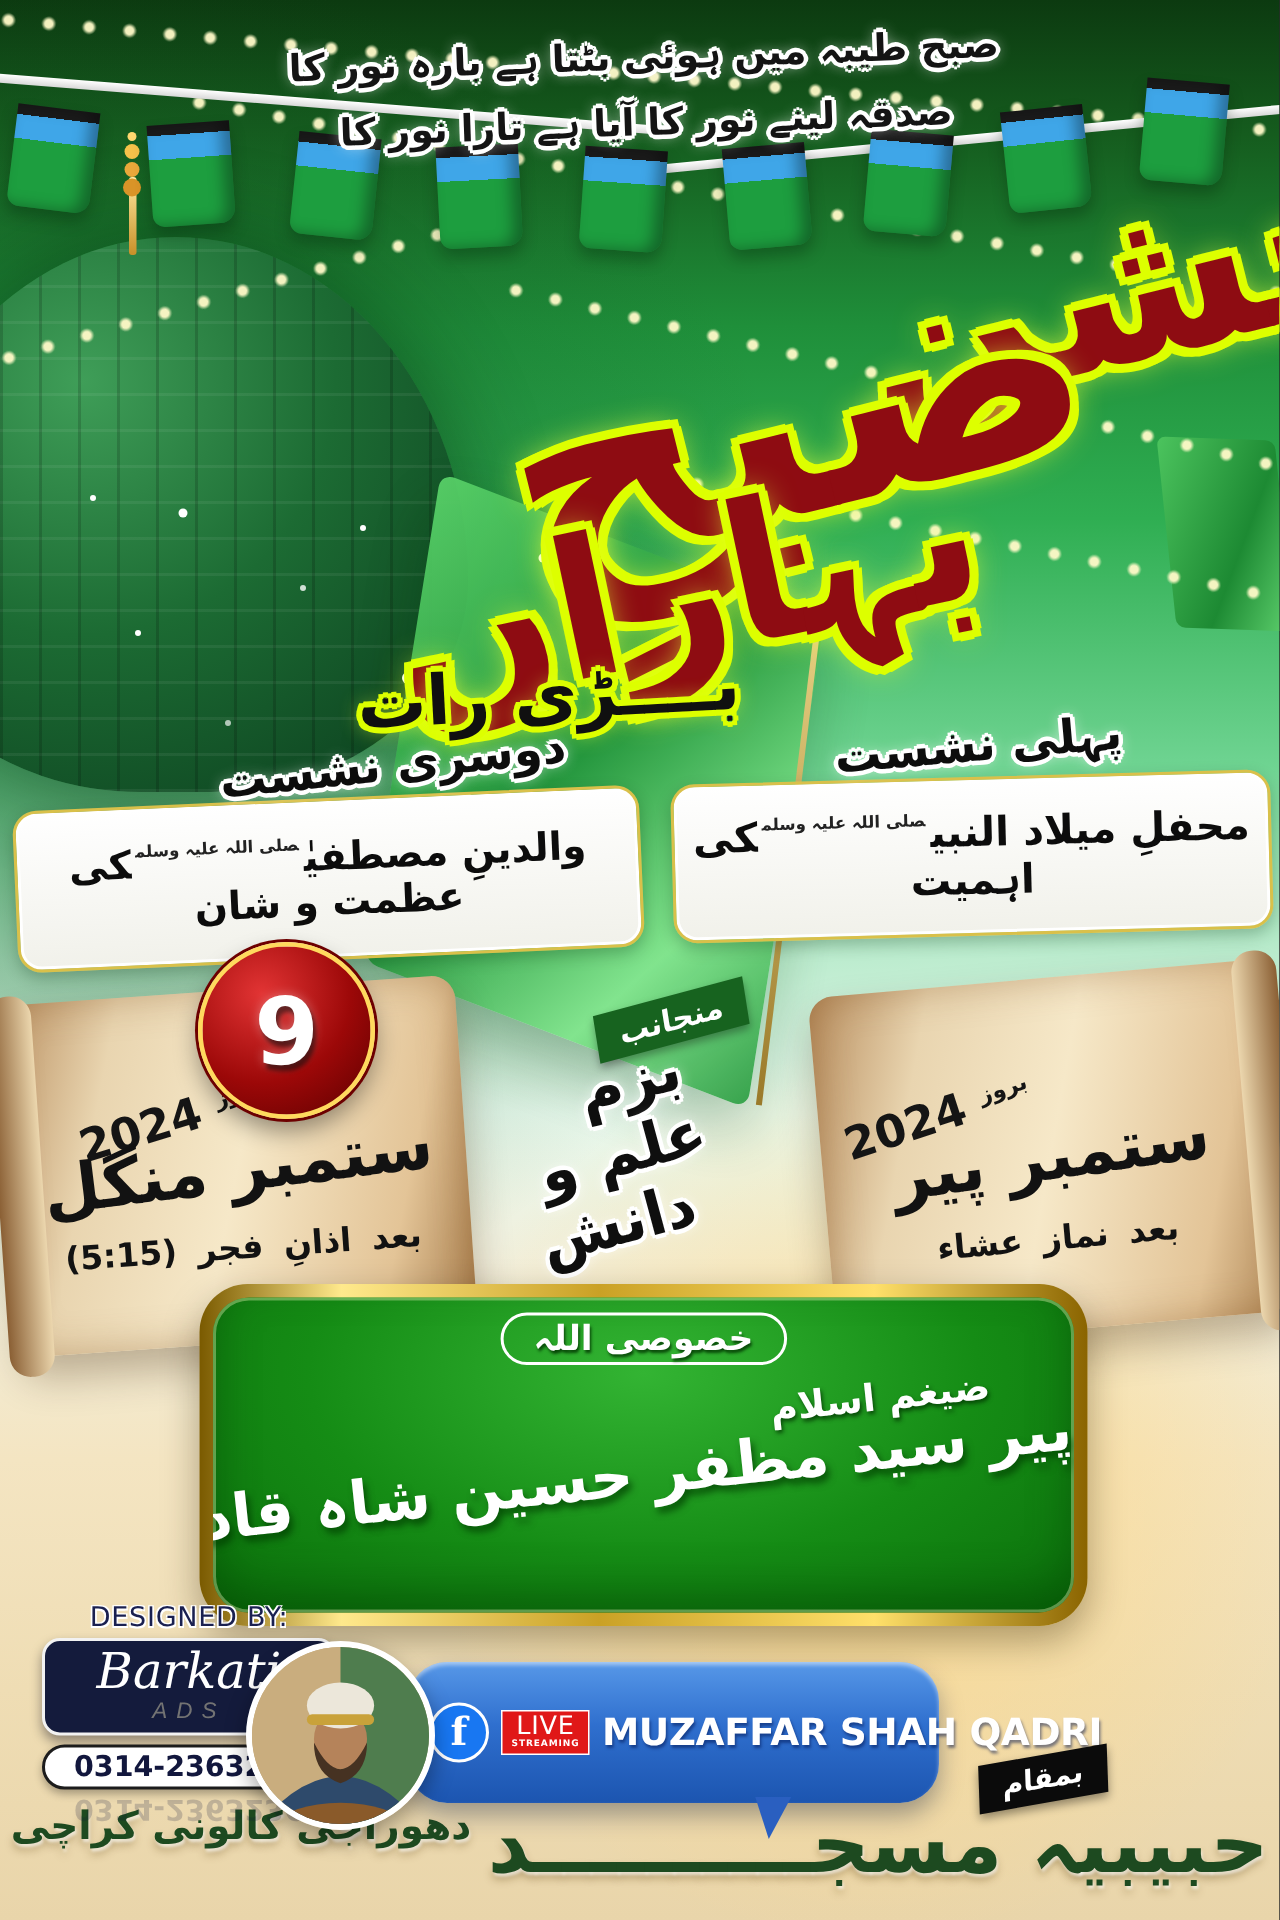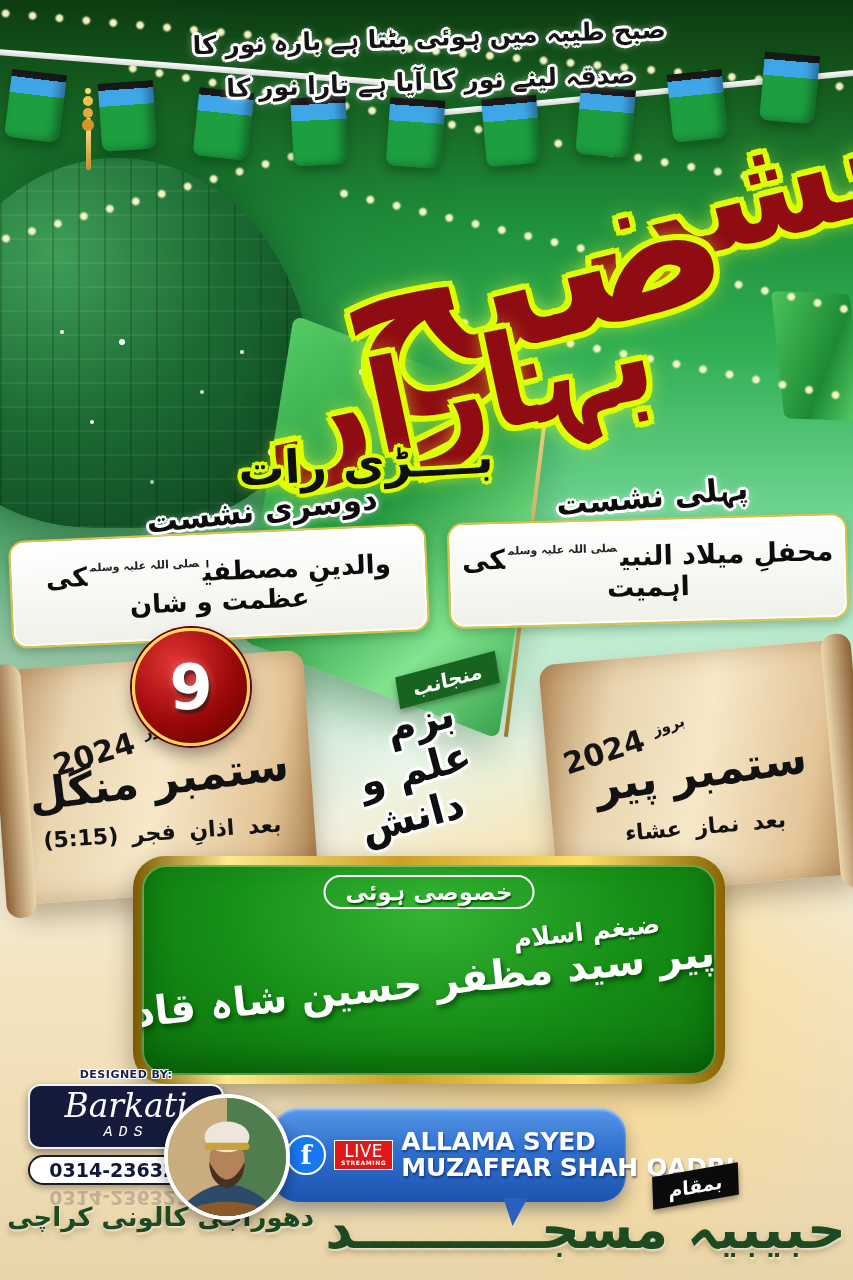--- a/index.html
+++ b/index.html
@@ -121,26 +121,26 @@
     box-shadow:inset 0 0 0 2px rgba(255,255,200,.35), inset 0 -14px 30px rgba(0,60,0,.45);}
   .sp-tag{position:absolute;left:50%;top:10px;transform:translateX(-50%);border:2px solid #fff;border-radius:20px;
     padding:2px 20px;color:#fff;font-size:23px;font-weight:bold;text-shadow:1px 2px 2px rgba(0,50,0,.8);white-space:nowrap;}
   .sp-hon{position:absolute;right:56px;top:52px;color:#fff;font-size:25px;font-weight:bold;transform:rotate(-6deg);
     text-shadow:1px 2px 3px rgba(0,50,0,.8);}
   .sp-name{position:absolute;left:0;right:0;top:94px;text-align:center;color:#fff;font-size:40px;font-weight:bold;
     transform:rotate(-6deg);text-shadow:2px 4px 5px rgba(0,60,0,.7);white-space:nowrap;}
 
   
   .designer{left:28px;top:1068px;width:196px;z-index:7;text-align:center;}
-  .des-label{font-size:11px;font-weight:bold;color:#1a2050;letter-spacing:.5px;
+  .des-label{font-size:18px;font-weight:normal;color:#1a2050;letter-spacing:.5px;
     text-shadow:-1px -1px 0 #fff,1px -1px 0 #fff,-1px 1px 0 #fff,1px 1px 0 #fff;}
   .des-box{margin-top:3px;background:#141b3c;border:2px solid #f2f2f2;border-radius:12px;padding:3px 6px 6px;
     box-shadow:0 4px 8px rgba(0,0,20,.4);}
   .des-name{font-family:"DejaVu Serif","Liberation Serif",serif;font-style:italic;font-size:33px;color:#fff;line-height:1.05;}
-  .des-suffix{font-family:Liberation Mono, monospace;font-style:italic;font-size:15px;color:#ffffff;letter-spacing:6px;}
+  .des-suffix{font-family:Liberation Sans, sans-serif;font-style:italic;font-size:15px;color:#737373;letter-spacing:6px;}
   .des-phone{margin-top:6px;background:#fff;border:2px solid #1c1c1c;border-radius:16px;padding:2px 4px;
     font-size:19px;font-weight:bold;color:#12173d;box-shadow:0 3px 6px rgba(0,0,0,.3);}
   .des-reflect{margin-top:2px;transform:scaleY(-1);opacity:.2;font-size:19px;font-weight:bold;color:#12173d;}
 
   
   .avatar{left:164px;top:1094px;width:118px;height:118px;z-index:8;border-radius:50%;border:4px solid #fff;overflow:hidden;
     background:radial-gradient(circle at 30% 30%,#d9c296 0%,#b79a6a 45%,#4f7d4e 100%);box-shadow:0 6px 14px rgba(0,0,0,.35);}
   .avatar svg{display:block;width:100%;height:100%;}
 
   
@@ -237,21 +237,21 @@
 
   <div class="abs org-tag rtl">منجانب</div>
   <div class="abs org-name ow rtl">
     <div class="l1">بزم</div>
     <div class="l2">علم و</div>
     <div class="l3">دانش</div>
   </div>
 
   <div class="abs gbanner-out">
     <div class="gbanner-in">
-      <div class="sp-tag rtl">خصوصی ہوئی</div>
+      <div class="sp-tag rtl">خصوصی اللہ</div>
       <div class="sp-hon rtl">ضیغم اسلام</div>
       <div class="sp-name rtl">پیر سید مظفر حسین شاہ قادری</div>
     </div>
   </div>
 
   <div class="abs designer">
     <div class="des-label">DESIGNED BY:</div>
     <div class="des-box">
       <div class="des-name">Barkati</div>
       <div class="des-suffix">ADS</div>
@@ -273,21 +273,20 @@
     </svg>
   </div>
 
   <div class="abs bluebar">
     <div class="fbicon">f</div>
     <div class="livebadge">
       <div class="live-w">LIVE</div>
       <div class="stream-w">STREAMING</div>
     </div>
     <div class="bar-name">
-      <div>ALLAMA SYED</div>
       <div>MUZAFFAR SHAH QADRI</div>
     </div>
   </div>
 
   <div class="abs venue-tag rtl">بمقام</div>
   <div class="abs venue rtl">
     <span class="big">حبیبیہ مسجــــــــــد</span>
     <span class="small">دھوراجی کالونی کراچی</span>
   </div>
 

